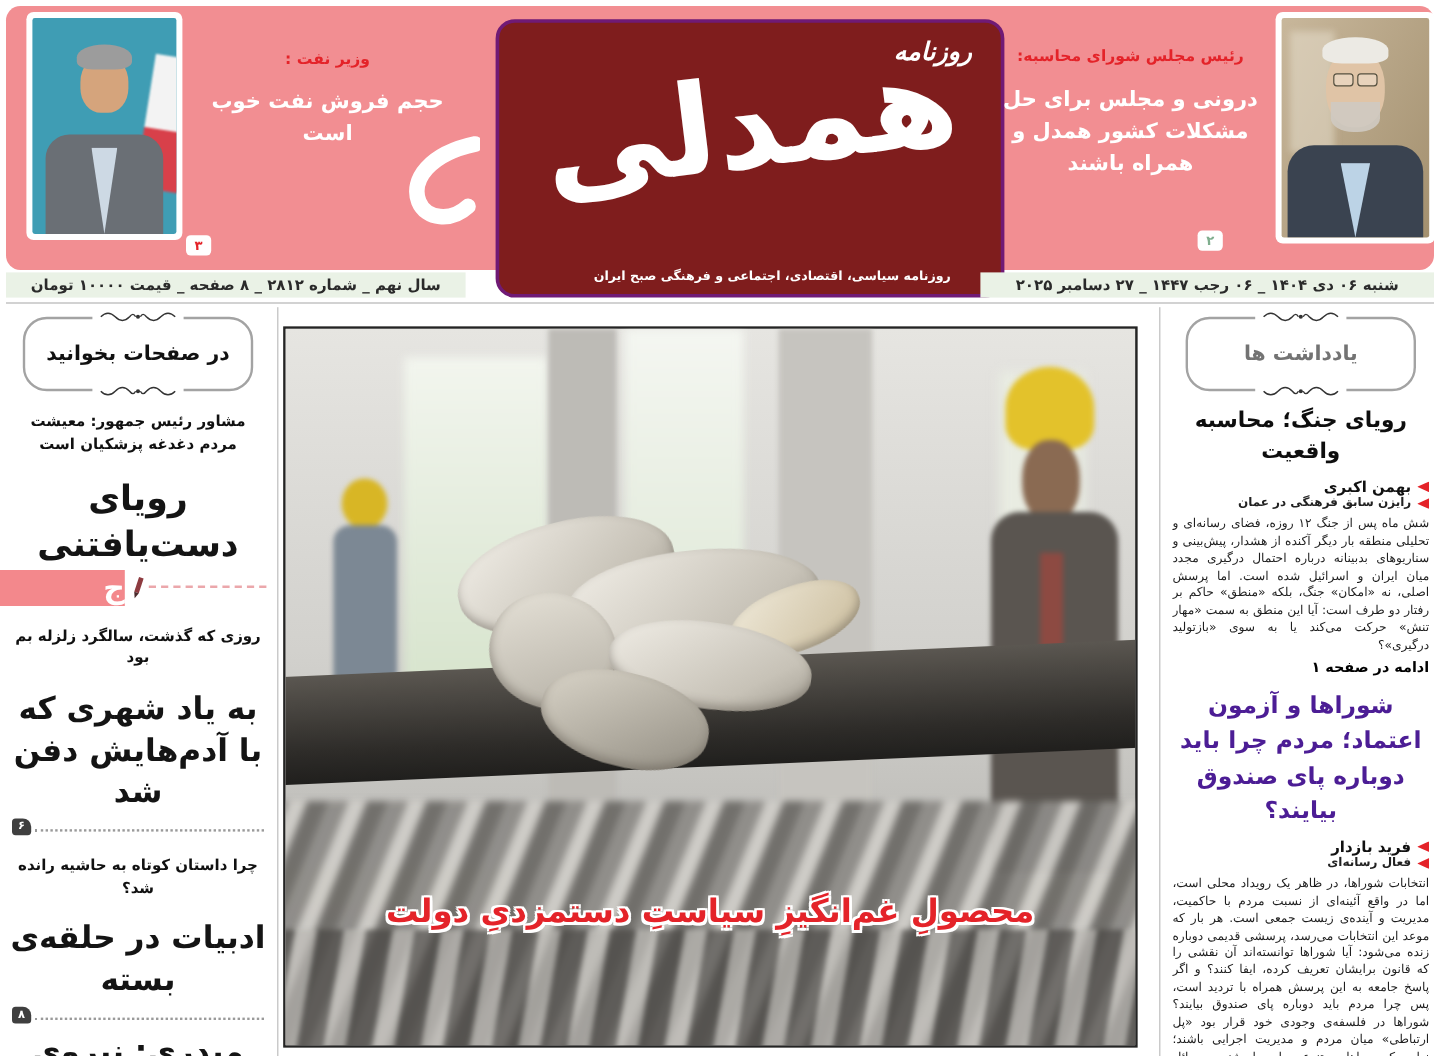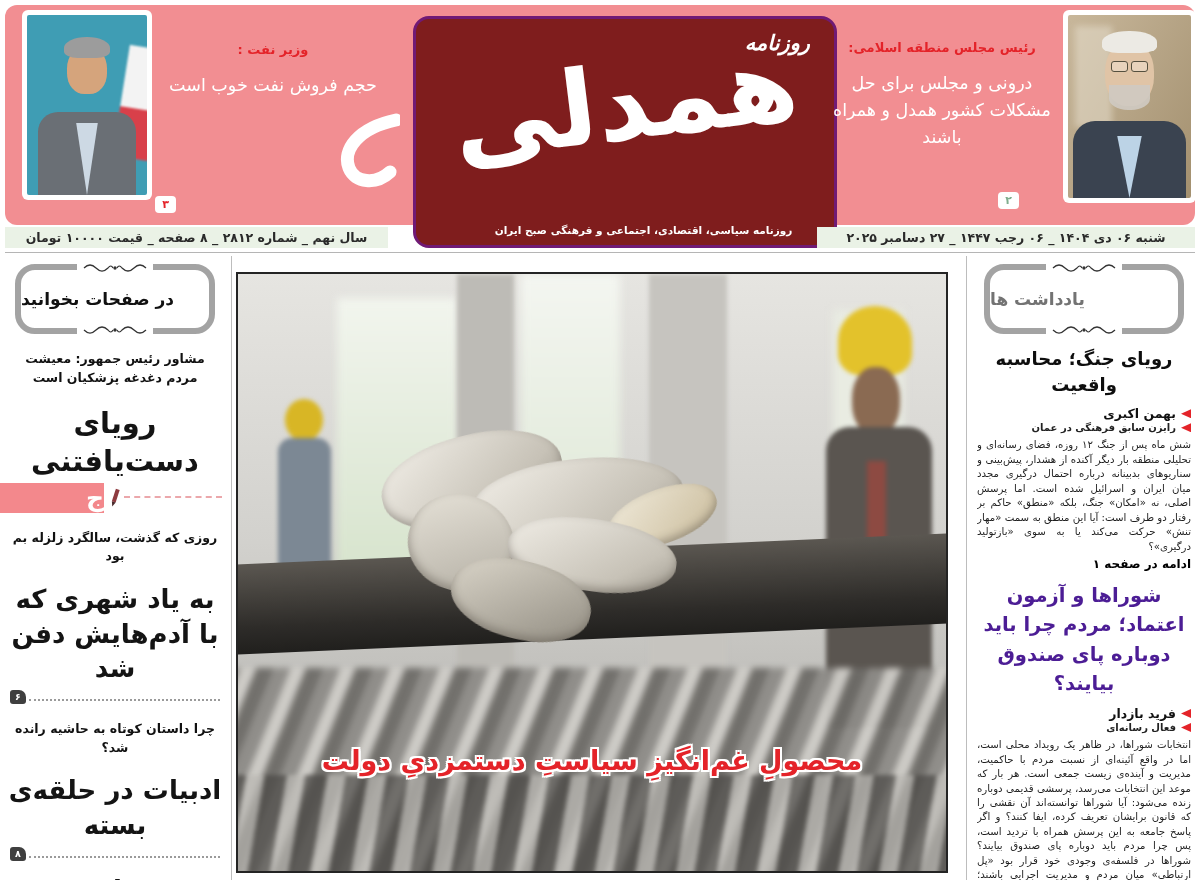--- a/index.html
+++ b/index.html
@@ -42,36 +42,36 @@
   .q-head{position:absolute;top:14%;left:30%;width:40%;height:36%;background:#e0c4a6;border-radius:46% 46% 44% 44%;}
   .q-hair{position:absolute;top:9%;left:28%;width:44%;height:12%;background:#eceae4;border-radius:50% 50% 30% 30%;}
   .q-beard{position:absolute;top:38%;left:33%;width:34%;height:14%;background:#cfcac2;border-radius:0 0 45% 45%;opacity:.9;}
   .q-glasses{position:absolute;top:25%;left:32%;width:36%;height:10px;display:flex;gap:3px;justify-content:center;}
   .q-glasses span{width:15px;height:9px;border:1.5px solid #55503f;border-radius:3px;background:rgba(255,255,255,.25);}
 
   .hcard{position:absolute;text-align:center;}
   .hcard-left{left:158px;top:42px;width:230px;}
   .hcard-right{left:826px;top:40px;width:232px;}
   .hcard .kicker{color:#e42329;font-size:13px;font-weight:bold;margin-bottom:15px;}
-  .hcard .head{color:#fff;font-size:17.5px;font-weight:normal;line-height:1.55;}
+  .hcard .head{color:#fff;font-size:17.5px;font-weight:bold;line-height:1.55;}
   .page-pill{position:absolute;width:21px;height:17px;background:#fff;border-radius:4px;display:flex;align-items:center;
     justify-content:center;font-size:11px;font-weight:bold;}
   .pill-3{left:155px;top:196px;color:#e42329;}
   .pill-2{left:998px;top:192px;color:#7fae8e;}
 
   
   .vrule{position:absolute;top:256px;width:1px;height:624px;background:#bdbdbd;}
   .vrule-l{left:231px;} .vrule-r{left:966px;}
 
   .col{position:absolute;top:255px;box-sizing:border-box;}
   .col-left{left:0;width:228px;height:625px;padding:6px 6px 0 8px;overflow:hidden;}
   .col-right{left:969px;width:228px;height:625px;padding:6px 4px 0 6px;overflow:hidden;}
 
-  .orn-box{position:relative;margin:3px auto 12px auto;width:188px;height:58px;border:6px solid #a3a3a3;border-radius:20px;
-    display:flex;align-items:center;justify-content:flex-end;}
+  .orn-box{position:relative;margin:3px auto 12px auto;width:188px;height:58px;border:2px solid #a3a3a3;border-radius:20px;
+    display:flex;align-items:center;justify-content:center;}
   .orn-box .title{font-size:17px;font-weight:bold;color:#111;}
   .orn{position:absolute;left:50%;transform:translateX(-50%);background:#fff;padding:0 5px;line-height:0;}
   .orn-top{top:-8px;} .orn-bot{bottom:-8px;}
 
   .l-kicker{font-size:12.5px;font-weight:bold;text-align:center;color:#111;line-height:1.5;margin:16px 2px;}
   .l-head{font-size:26px;font-weight:bold;text-align:center;color:#141414;line-height:1.33;margin:2px 0;}
   .sep{display:flex;align-items:flex-end;direction:ltr;margin:0 2px 7px 2px;height:16px;}
   .sep .pg{width:16px;height:14px;background:#3f3f3f;border-radius:3px 7px 3px 3px;color:#fff;font-size:9.5px;font-weight:bold;
     display:flex;align-items:center;justify-content:center;}
   .sep .dots{flex:1;border-bottom:2px dotted #9a9a9a;margin:0 0 3px 3px;}
@@ -155,21 +155,21 @@
   <div class="logo-name">همدلی</div>
   <div class="logo-tagline">روزنامه سیاسی، اقتصادی، اجتماعی و فرهنگی صبح ایران</div>
 </div>
 <div class="logo-swoosh">
   <svg width="64" height="100" viewBox="0 0 64 100">
       <path d="M60 10 C22 18 6 40 13 58 C19 73 40 75 54 62" stroke="#ffffff" stroke-width="13" fill="none" stroke-linecap="round"></path>
     </svg>
 </div>
 
 <div class="hcard hcard-right">
-  <div class="kicker">رئیس مجلس منطقه اسلامی:</div>
+  <div class="kicker">رئیس مجلس شورای محاسبه:</div>
   <div class="head">درونی و مجلس برای حل مشکلات کشور همدل و همراه باشند</div>
 </div>
 <div class="page-pill pill-2">۲</div>
 <div class="portrait portrait-right">
   <div class="portrait-inner">
     <div class="q-win"></div>
     <div class="q-suit"></div>
     <div class="q-shirt"></div>
     <div class="q-head"></div>
     <div class="q-hair"></div>

